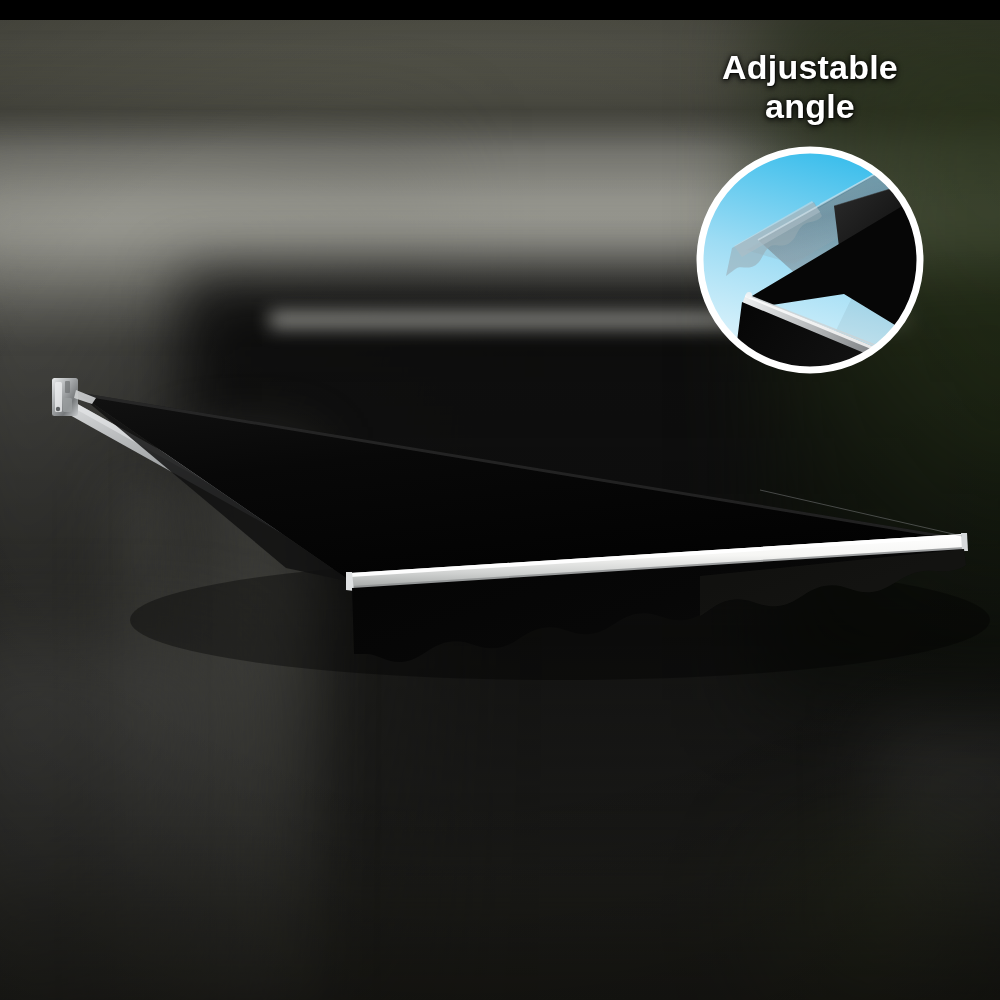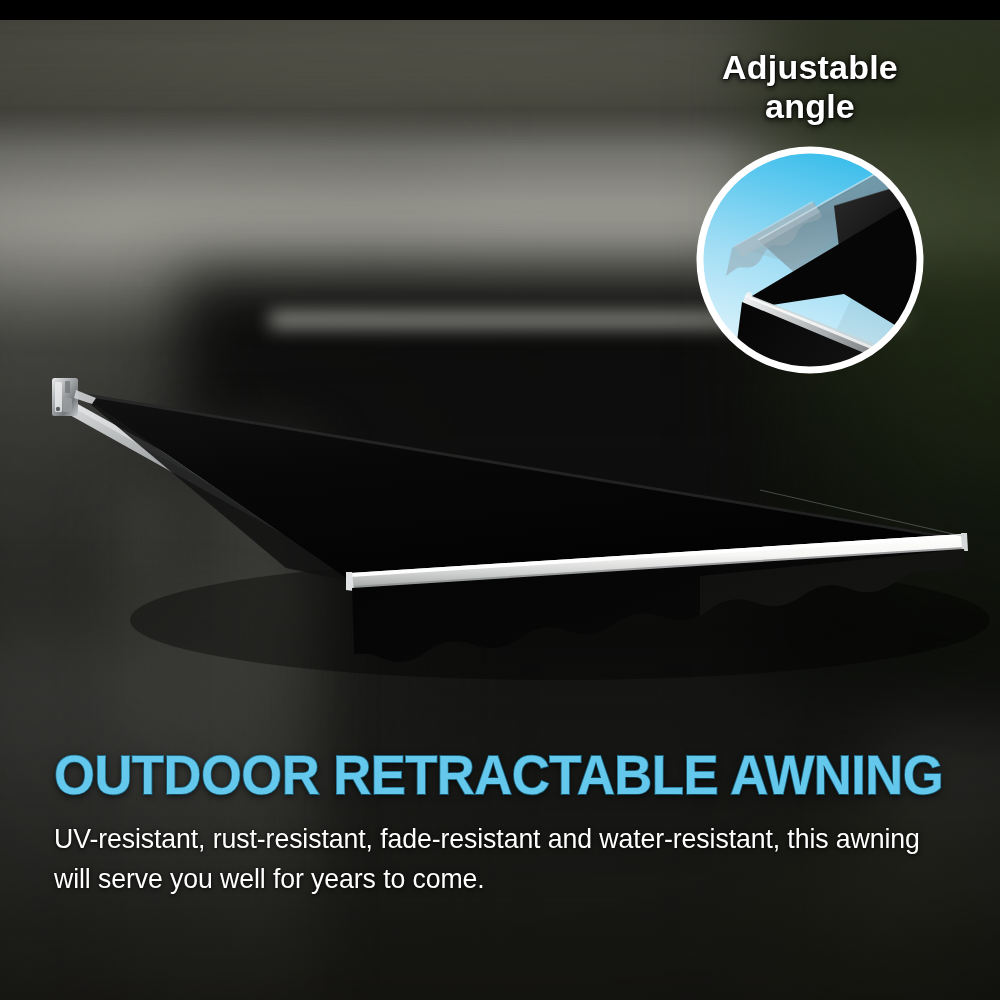--- a/index.html
+++ b/index.html
@@ -386,18 +386,14 @@
         </g>
       </g>
 
       <circle cx="116" cy="116" r="110" fill="none" stroke="#ffffff" stroke-width="7"></circle>
     </svg>
   </div>
 
   <div class="callout">Adjustable
 angle</div>
 
-  <div class="copy">
-    <div class="headline">OUTDOOR RETRACTABLE AWNING</div>
-    <div class="subcopy">UV-resistant, rust-resistant, fade-resistant and water-resistant, this awning will serve you well for years to come.</div>
-  </div>
 
 </div>
 
 </body></html>

